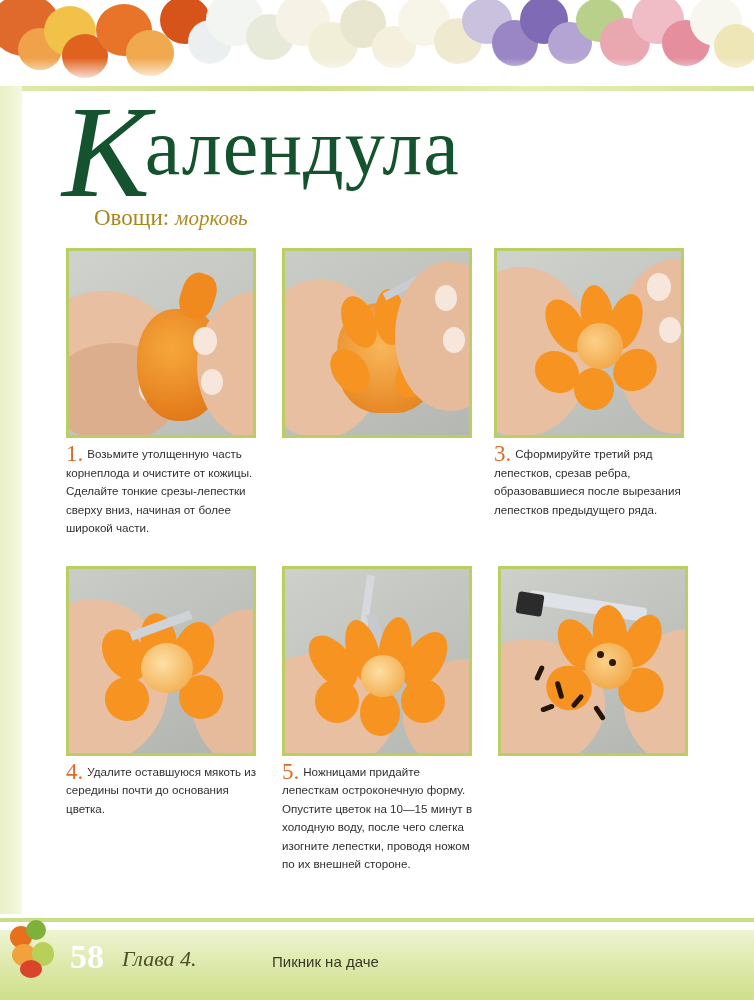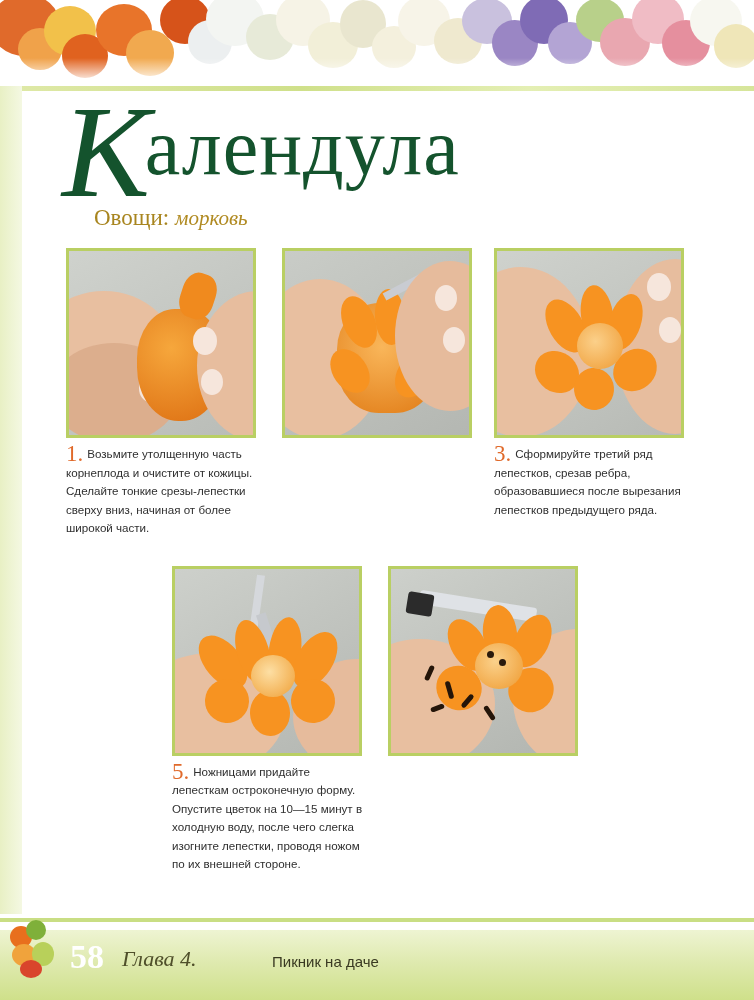--- a/index.html
+++ b/index.html
@@ -89,21 +89,20 @@
 
   
   .grid {
     position: absolute;
     left: 66px; top: 248px;
     width: 624px;
   }
   .row {
     display: flex;
     gap: 20px;
-    justify-content: center;
   }
   .cell {
     width: 196px;
   }
   .photo {
     width: 190px;
     height: 190px;
     border: 3px solid #b9cf63;
     box-sizing: border-box;
     position: relative;
@@ -289,20 +288,37 @@
         </div>
         <div class="caption">
           <span class="num">3.</span><span>Сформируйте третий ряд лепестков, срезав ребра, образовавшиеся после вырезания лепестков предыдущего ряда.</span>
         </div>
       </div>
 
     </div>
 
     <div class="row row2" style="margin-top:28px;">
 
+      <div class="cell">
+        <div class="photo">
+          <div class="bg" style="background:linear-gradient(150deg,#c9ccc7,#b0b3ae);"></div>
+          <div class="hand" style="left:-50px; top:30px; width:150px; height:165px;"></div>
+          <div class="hand" style="left:120px; top:40px; width:120px; height:160px; background:#e6bb9c;"></div>
+          <div class="petal" style="left:36px;  top:58px;  width:40px; height:56px; transform:rotate(-36deg);"></div>
+          <div class="petal" style="left:72px;  top:44px;  width:36px; height:58px; transform:rotate(-10deg);"></div>
+          <div class="petal" style="left:106px; top:52px;  width:38px; height:56px; transform:rotate(20deg);"></div>
+          <div class="petal" style="left:36px;  top:108px; width:44px; height:44px; transform:rotate(-60deg);"></div>
+          <div class="petal" style="left:110px; top:106px; width:44px; height:44px; transform:rotate(56deg);"></div>
+          <div class="carrot" style="left:72px;  top:74px;  width:52px; height:50px; background:radial-gradient(circle at 42% 40%, #fde0a6, #f0a13a);"></div>
+          <div class="blade" style="left:60px;  top:52px;  width:64px; height:9px; transform:rotate(-20deg); background:#cfd2d6;"></div>
+        </div>
+        <div class="caption">
+          <span class="num">4.</span><span>Удалите оставшуюся мякоть из середины почти до основания цветка.</span>
+        </div>
+      </div>
 
       <div class="cell">
         <div class="photo">
           <div class="bg" style="background:linear-gradient(150deg,#cdd0cb,#b4b7b2);"></div>
           <div class="hand" style="left:-40px; top:84px; width:150px; height:120px;"></div>
           <div class="hand" style="left:118px; top:90px; width:130px; height:115px; background:#e6bb9c;"></div>
           <div class="blade" style="left:78px;  top:6px;   width:8px;  height:58px; background:#d5d8dc; transform:rotate(8deg);"></div>
           <div class="blade" style="left:86px;  top:44px;  width:10px; height:34px; background:#c6c9cd; transform:rotate(-18deg);"></div>
           <div class="petal" style="left:30px;  top:62px;  width:36px; height:62px; transform:rotate(-40deg);"></div>
           <div class="petal" style="left:62px;  top:50px;  width:32px; height:66px; transform:rotate(-16deg);"></div>

